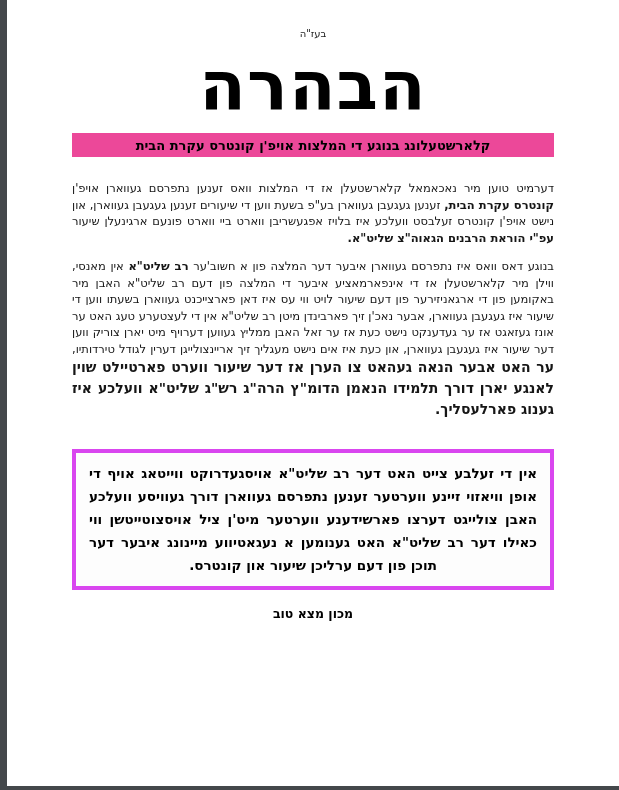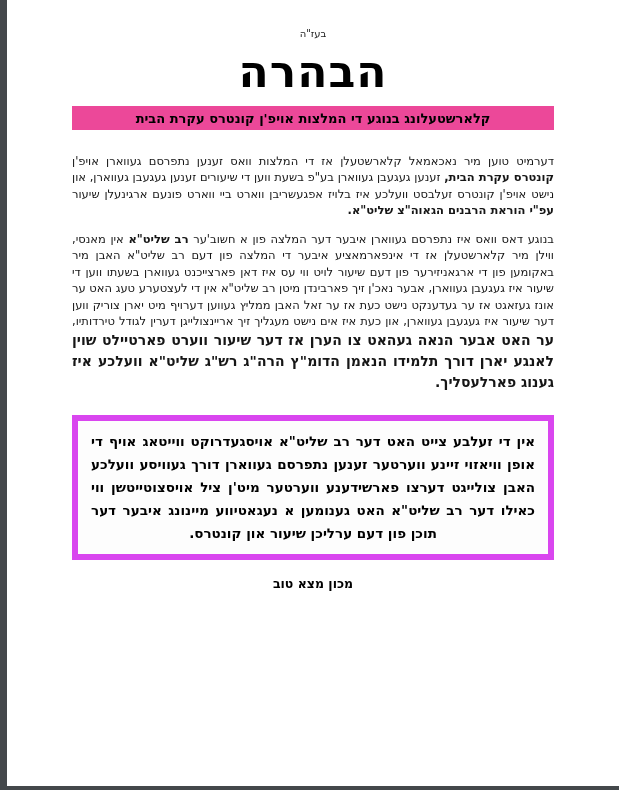--- a/index.html
+++ b/index.html
@@ -26,21 +26,21 @@
       color: #161616;
     }
     .bsd {
       text-align: center;
       font-size: 10px;
       padding-top: 28px;
       color: #222;
     }
     .doc-title {
       text-align: center;
-      font-size: 44px;
+      font-size: 68px;
       font-weight: bold;
       line-height: 1.15;
       margin-top: 8px;
       letter-spacing: 1px;
       color: #000;
     }
     .subtitle {
       margin-top: 8px;
       background: #ec4899;
       font-weight: bold;
@@ -60,22 +60,22 @@
     }
     .seg-bold {
       font-weight: bold;
     }
     .seg-big {
       font-weight: bold;
       font-size: 14px;
       line-height: 21px;
     }
     .highlight-box {
-      margin-top: 22px;
-      border: 6px solid #d946ef;
+      margin-top: 29px;
+      border: 4px solid #d946ef;
       background: #fdfdfd;
       padding: 9px 13px;
       font-weight: bold;
       font-size: 13.5px;
       line-height: 23px;
       text-align: justify;
       text-align-last: center;
       color: #000;
     }
     .signature {

